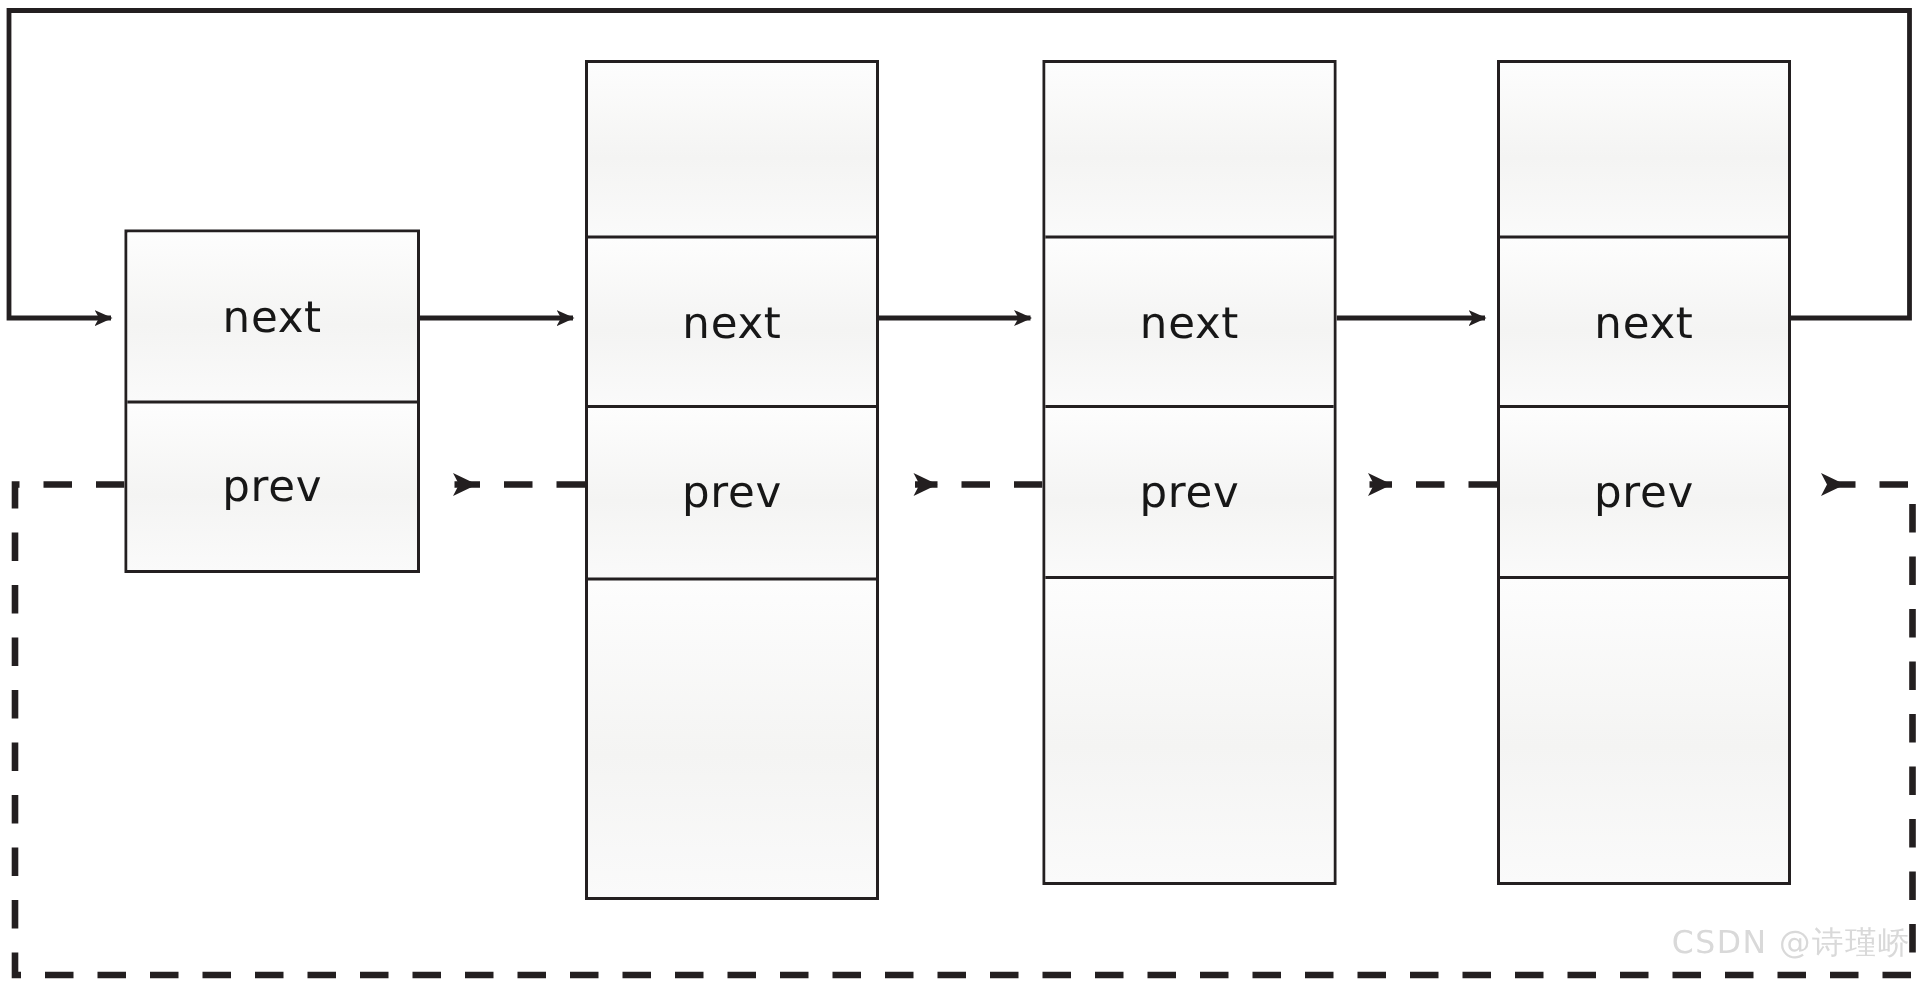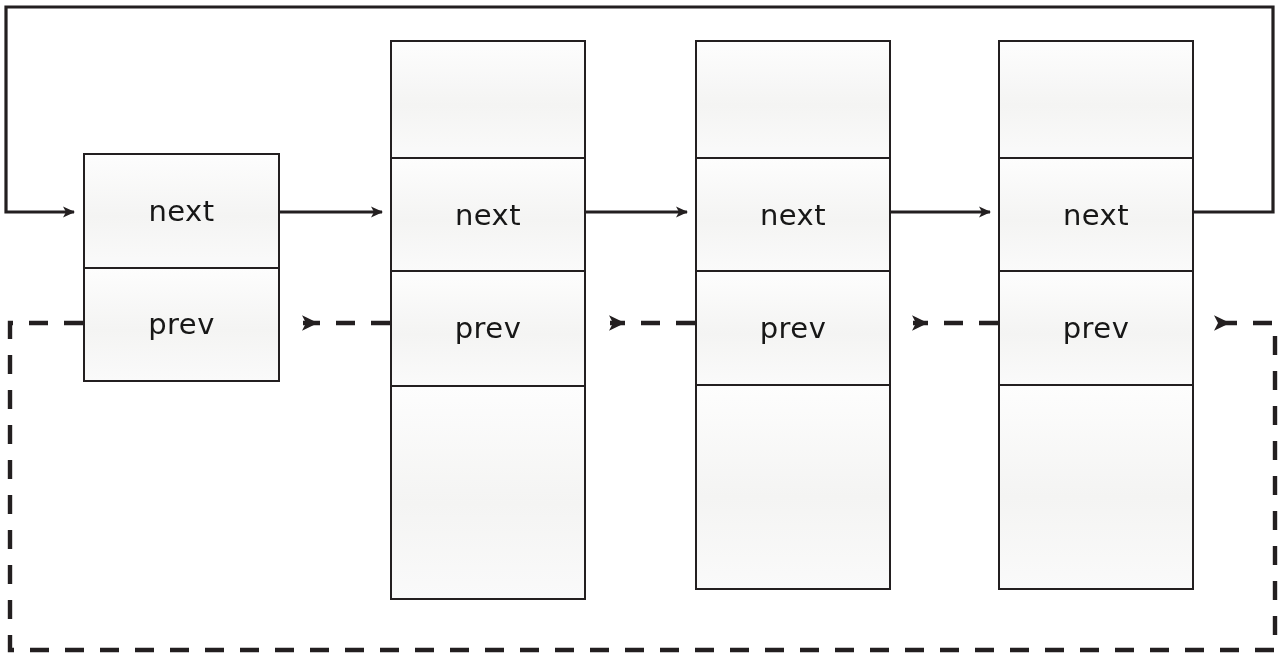--- a/index.html
+++ b/index.html
@@ -86,14 +86,15 @@
     <div class="cell blank" style="height:205px;"></div>
   </div>
 
   <div class="node" style="left:998px;top:40px;width:196px;height:550px;">
     <div class="cell blank" style="height:116px;"></div>
     <div class="cell" style="height:114px;">next</div>
     <div class="cell" style="height:115px;">prev</div>
     <div class="cell blank" style="height:205px;"></div>
   </div>
 
+  <div class="watermark">CSDN @诗瑾峤</div>
 
 </div>
 
 </body></html>

